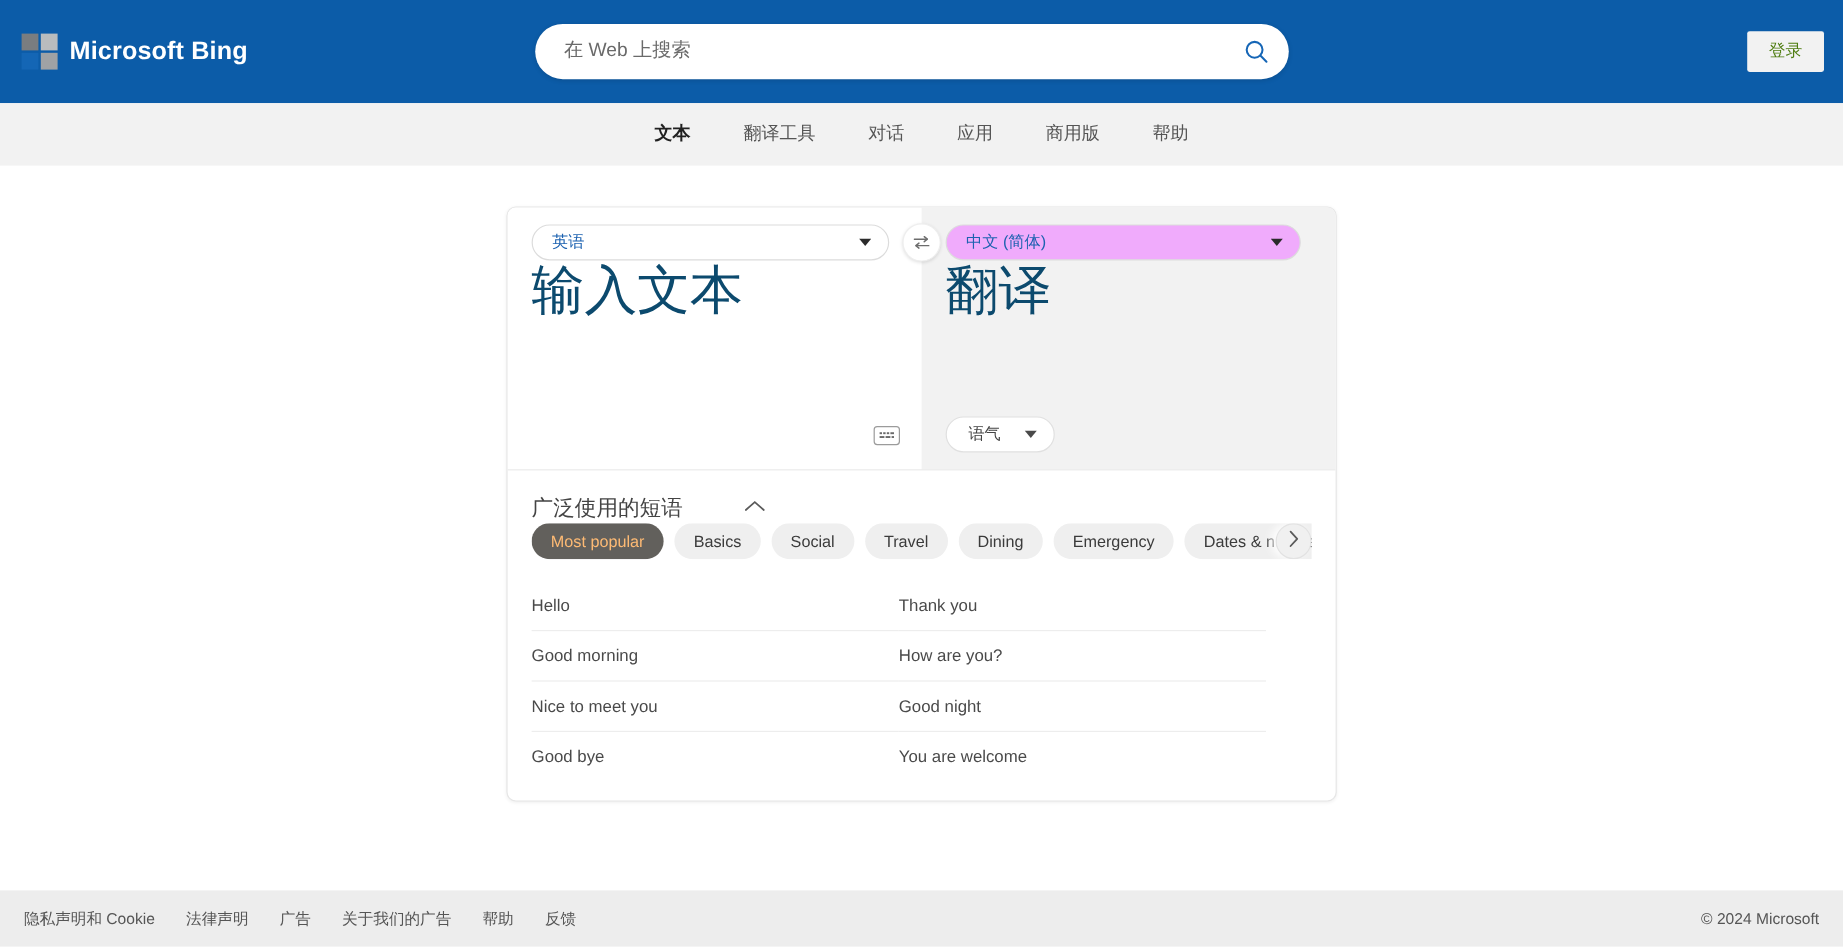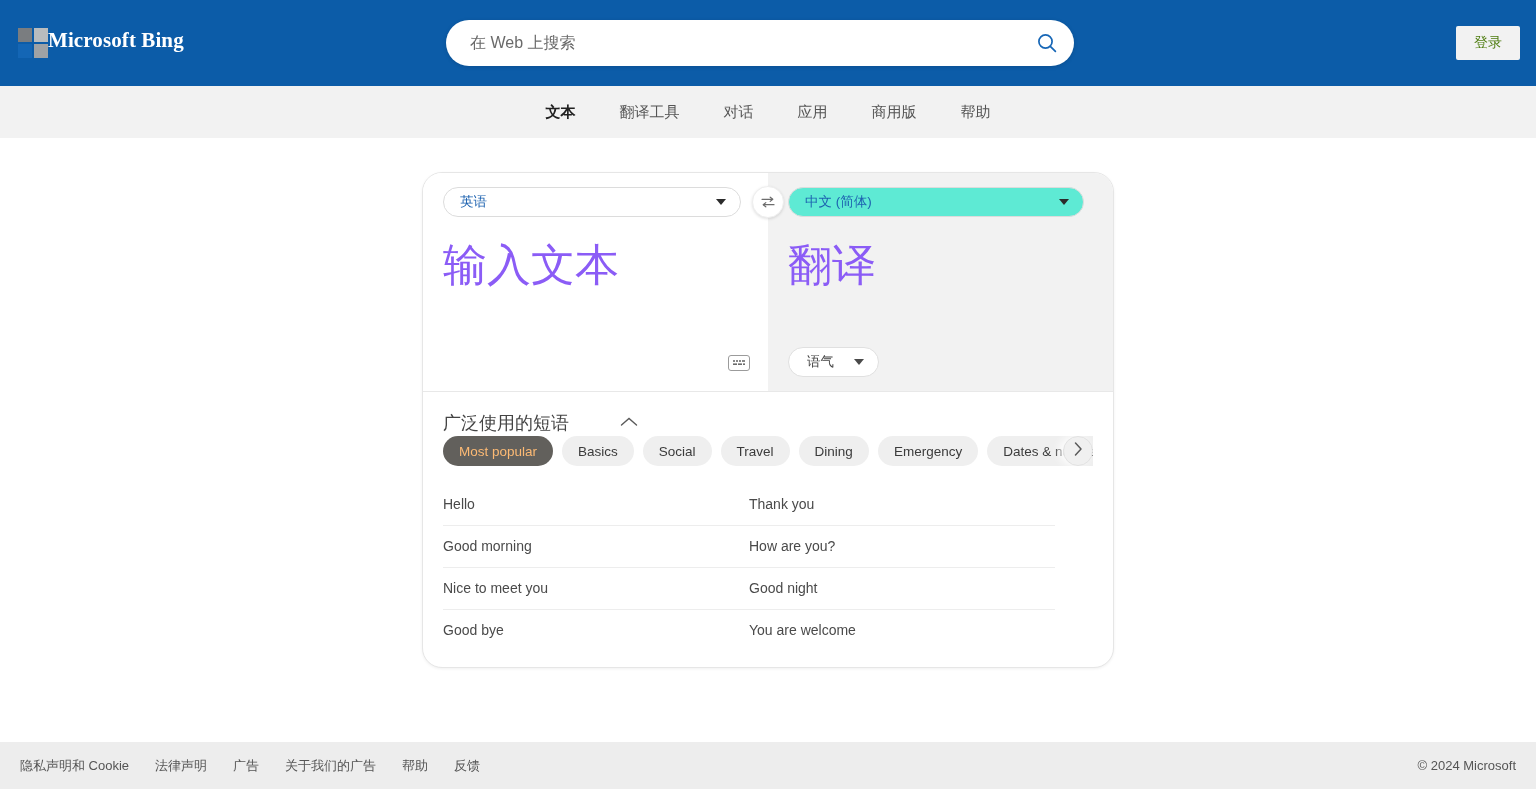--- a/index.html
+++ b/index.html
@@ -13,23 +13,22 @@
 
   
   .header {
     position: absolute; top: 0; left: 0;
     width: 1536px; height: 86px;
     background: #0c5ca8;
     display: flex; align-items: center;
   }
   .brand {
     position: absolute; left: 18px; top: 28px;
-    display: flex; 
+    display: flex; align-items: center; gap: 10px;
     text-decoration: none;
-    font-family: Liberation Serif, serif;
   }
   .brand-logo {
     width: 30px; height: 30px;
     display: grid;
     grid-template-columns: 14px 14px;
     grid-template-rows: 14px 14px;
     gap: 2px;
   }
   .brand-logo i { display: block; }
   .sq1 { background: #7a7d80; }
@@ -100,21 +99,21 @@
   }
   .navtab.active { color: #212121; font-weight: 700; }
 
   
   .card {
     position: absolute;
     left: 422px; top: 172px;
     width: 692px;
     background: #ffffff;
     border: 1px solid #e6e6e6;
-    border-radius: 20px;
+    border-radius: 8px;
     box-shadow: 0 1px 3px rgba(0,0,0,.06);
     overflow: hidden;
   }
 
   .translate-area {
     display: flex;
     height: 219px;
     border-bottom: 1px solid #e8e8e8;
   }
   .pane {
@@ -129,41 +128,41 @@
     height: 30px;
     border-radius: 16px;
     border: 1px solid #dcdcdc;
     background: #ffffff;
     display: flex; align-items: center;
     padding: 0 10px 0 16px;
     cursor: pointer;
     position: relative;
   }
   .pane-left .lang-select  { width: 298px; }
-  .pane-right .lang-select { width: 296px; background: #5eead4; }
+  .pane-right .lang-select { width: 296px; background: #f0abfc; }
   .lang-label {
     flex: 1;
     font-size: 13.5px;
     color: #1d62b0;
     white-space: nowrap;
   }
   .caret {
     width: 0; height: 0;
     border-left: 5.5px solid transparent;
     border-right: 5.5px solid transparent;
     border-top: 6px solid #2b2b2b;
     margin-right: 4px;
   }
 
   .placeholder {
     font-size: 44px;
-    color: #8b5cf6;
+    color: #0c4a6e;
     line-height: 1.2;
-    margin-top: 22px;
-    white-space: nowrap;
+    white-space: nowrap;
+    font-family: Liberation Serif, serif;
   }
 
   .kbd-btn {
     position: absolute;
     right: 18px; bottom: 20px;
     width: 22px; height: 16px;
     border: 1px solid #9b9b9b;
     border-radius: 3px;
     background: #ffffff;
     cursor: pointer;

